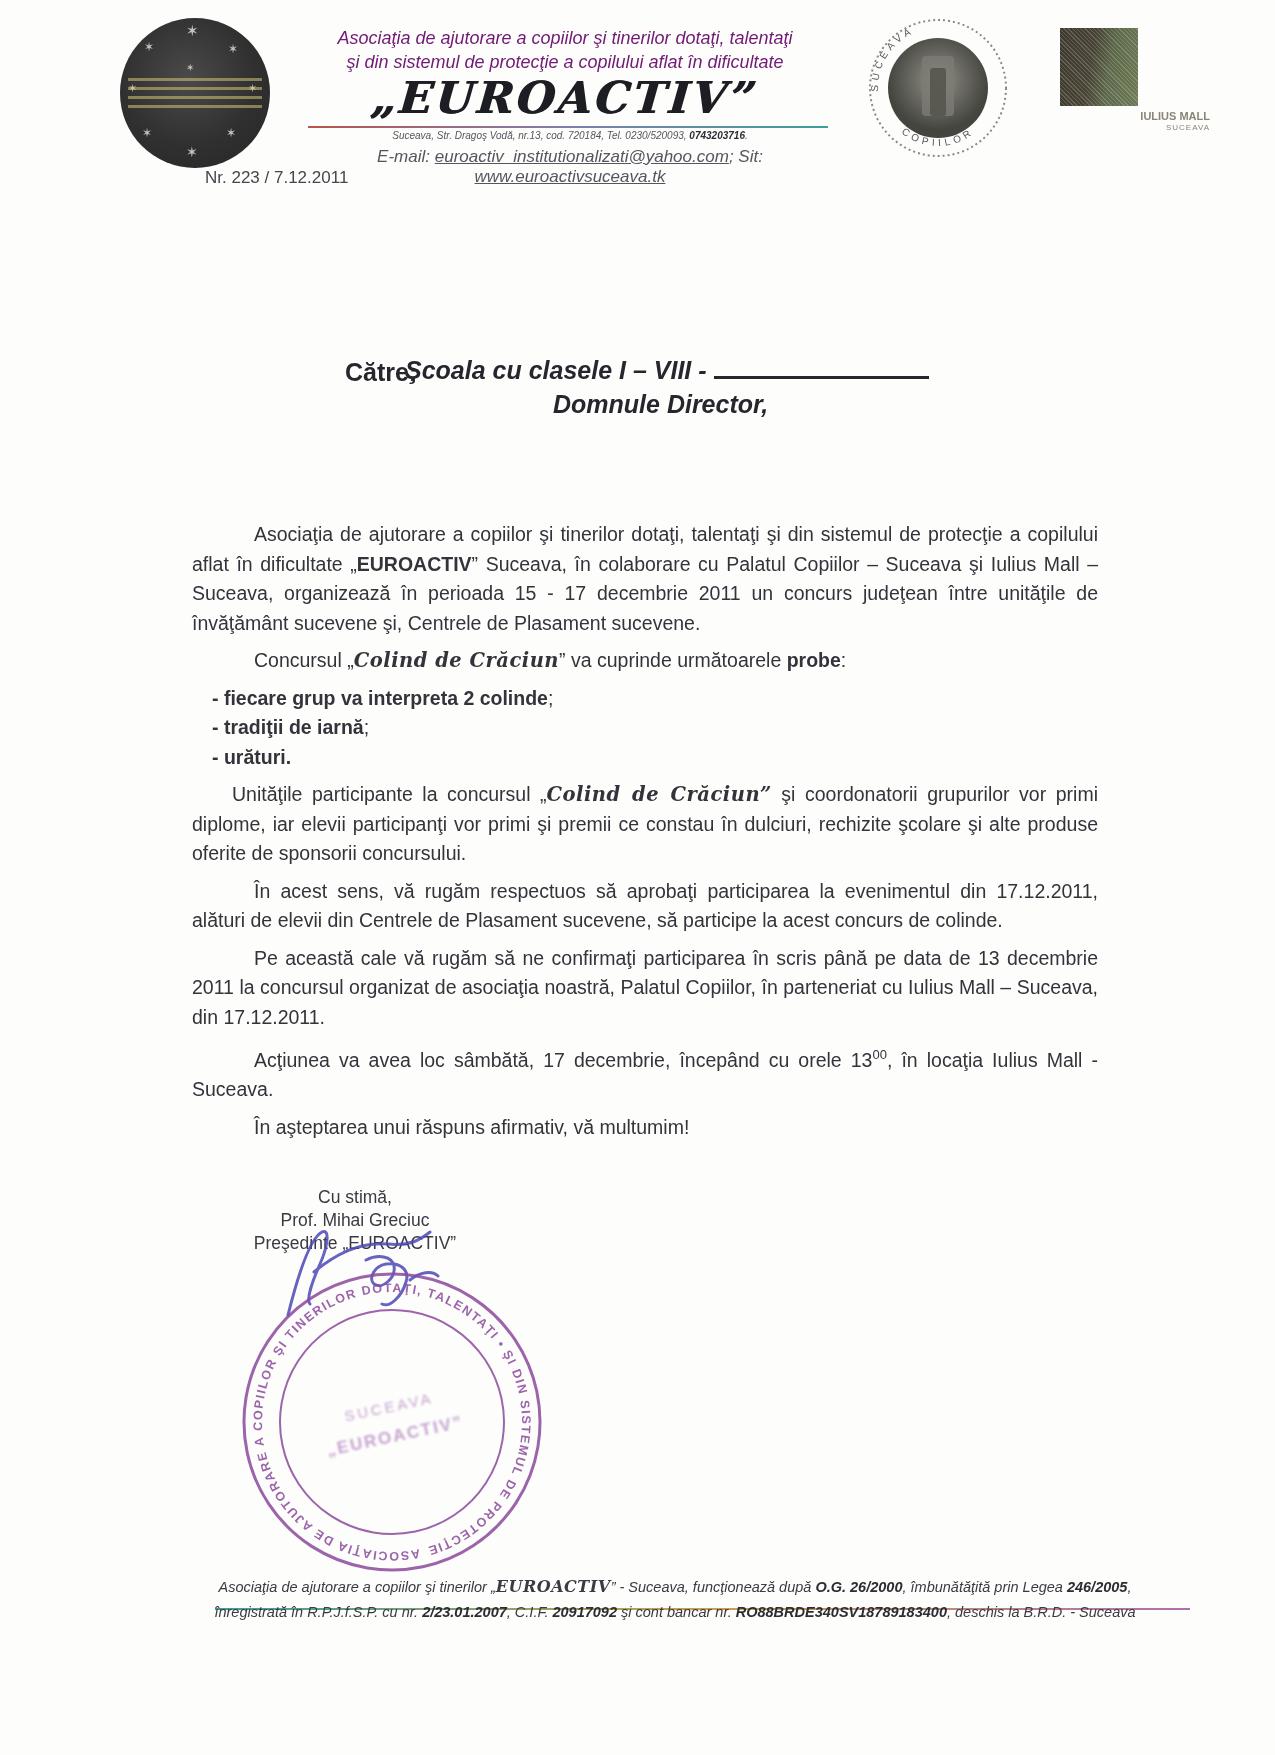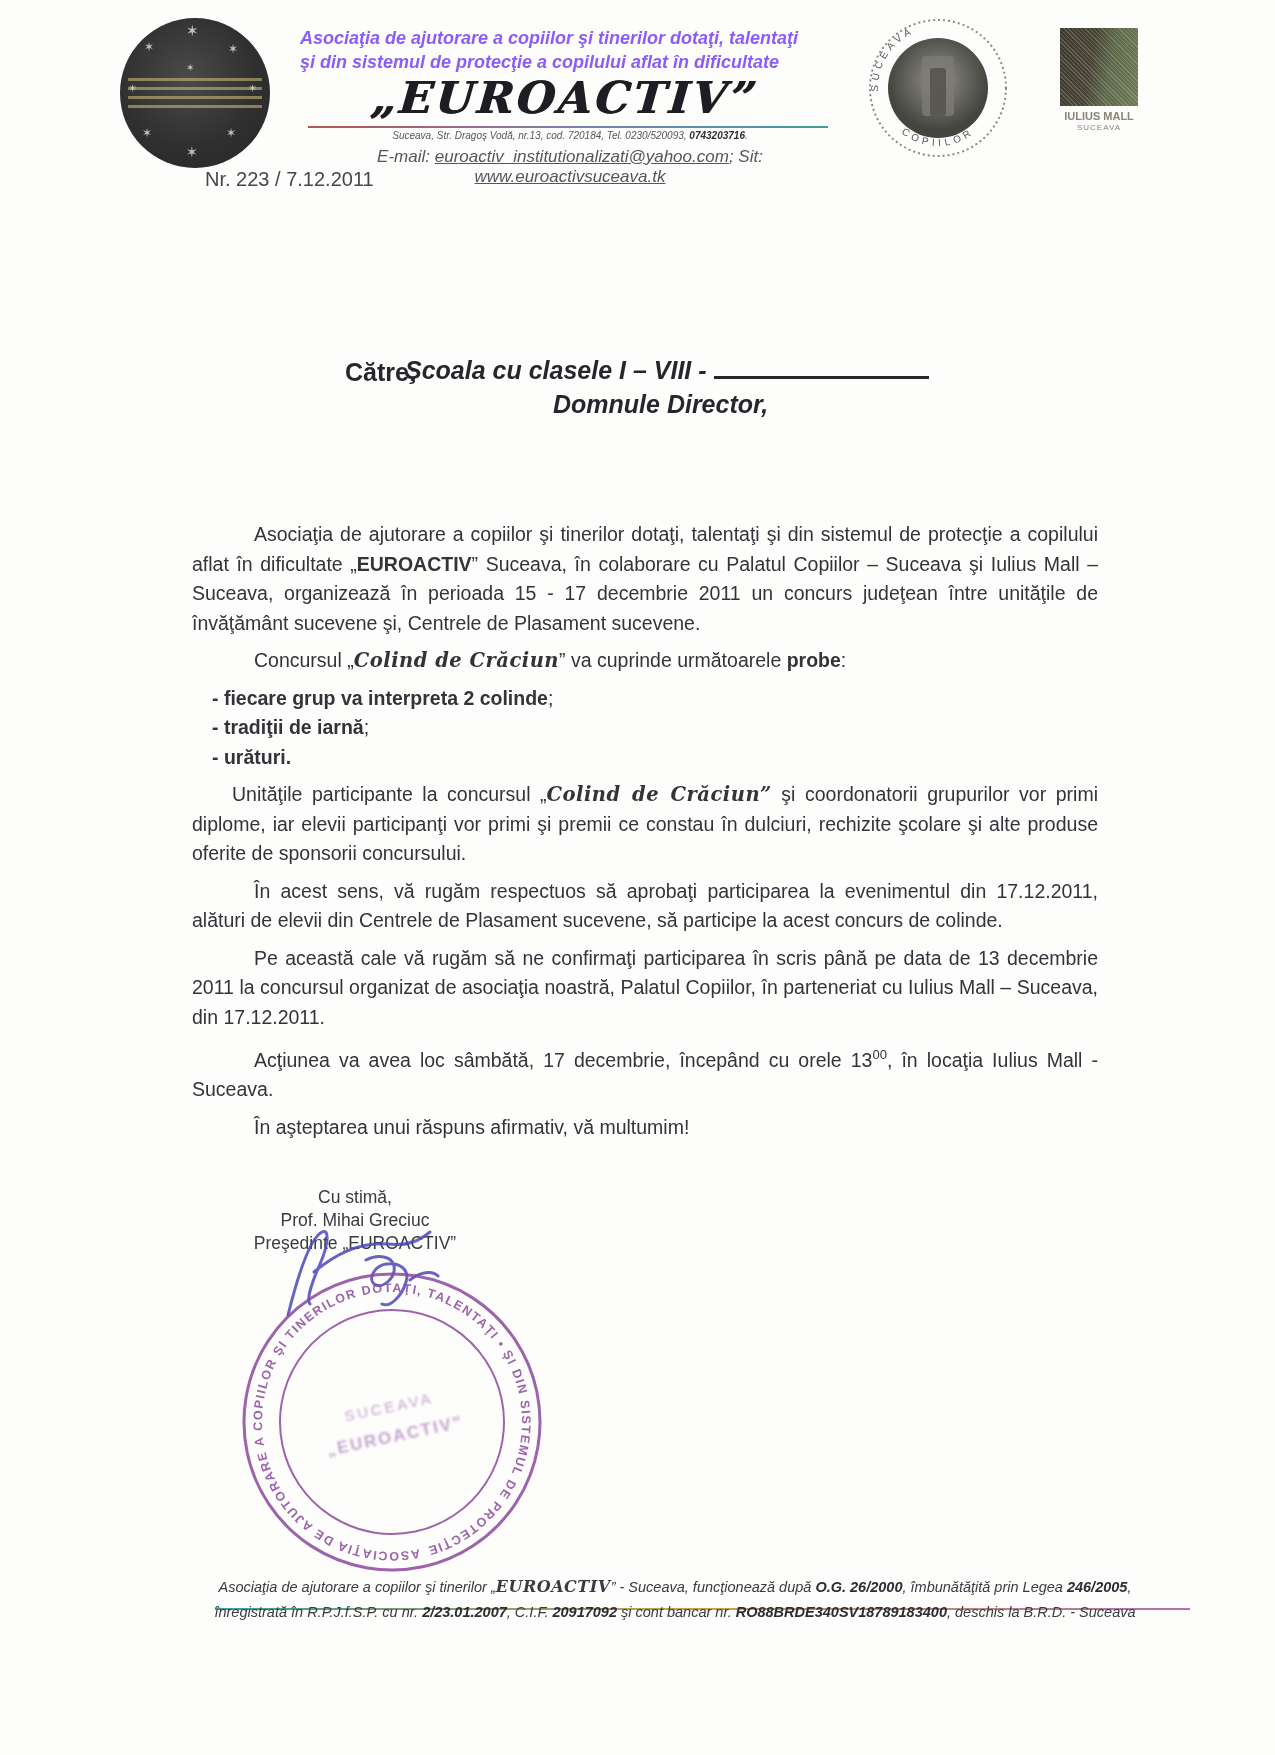--- a/index.html
+++ b/index.html
@@ -2,52 +2,52 @@
 <html><head>
 <meta charset="utf-8">
 <style>
   html,body{margin:0;padding:0;background:#e8e8e6;}
   #page{
     position:relative;width:1275px;height:1755px;margin:0 auto;
     background:#fdfdfb;overflow:hidden;
     font-family:"Liberation Sans",sans-serif;color:#2e2e36;
   }
   
-  .org-lines{position:absolute;left:300px;top:26px;width:530px;
-    font-weight:bold;font-style:italic;font-size:18px;line-height:24px;color:#8b5cf6;}
+  .org-lines{position:absolute;left:300px;top:26px;width:530px;text-align:center;
+    font-weight:normal;font-style:italic;font-size:18px;line-height:24px;color:#701a75;}
   .org-name{position:absolute;left:300px;top:72px;width:530px;text-align:center;
     font-family:"DejaVu Serif",serif;font-style:italic;font-weight:bold;
     font-size:44px;letter-spacing:3px;color:#1d1d24;transform:skewX(-5deg);
     text-shadow:1px 0 0 #1d1d24;}
   .contact-sep{position:absolute;left:308px;top:126px;width:520px;height:2px;
     background:linear-gradient(90deg,#b9544d,#7f7fae,#3f9e9a);}
   .contact1{position:absolute;left:300px;top:130px;width:540px;text-align:center;
     font-style:italic;font-size:10px;color:#55555e;}
   .contact1 b{color:#2c2c34;}
   .contact2{position:absolute;left:300px;top:147px;width:540px;text-align:center;
     font-style:italic;font-size:17px;color:#55555e;}
   .contact2 .lnk{text-decoration:underline;}
-  .refnum{position:absolute;left:205px;top:168px;font-size:20px;color:#46464e;}
+  .refnum{position:absolute;left:205px;top:168px;font-size:17px;color:#46464e;}
 
   
   .emblem{position:absolute;left:120px;top:18px;width:150px;height:150px;border-radius:50%;
     background:radial-gradient(circle at 45% 40%,#4a4a4a 0%,#303030 55%,#262626 100%);
     overflow:hidden;}
   .emblem .star{position:absolute;color:#e8e8e0;opacity:.8;}
   .emblem .band{position:absolute;left:8px;right:8px;top:60px;height:36px;
     background:repeating-linear-gradient(180deg,rgba(214,196,120,.55) 0 3px,rgba(40,40,40,0) 3px 9px);
     filter:blur(.6px);}
   
   .seal{position:absolute;left:866px;top:16px;width:144px;height:144px;}
   
   .mall{position:absolute;left:1060px;top:28px;width:78px;height:78px;
     background:linear-gradient(100deg,#3e392f 0%,#474334 40%,#5c684a 62%,#6e7b55 100%);}
   .mall:after{content:"";position:absolute;inset:0;
     background:repeating-linear-gradient(45deg,rgba(255,255,255,.18) 0 1px,transparent 1px 3px);}
-  .mall-text{position:absolute;left:1048px;top:110px;width:102px;text-align:center;
+  .mall-text{position:absolute;left:1108px;top:110px;width:102px;text-align:right;
     font-size:11px;font-weight:bold;color:#8a8578;filter:blur(.7px);line-height:12px;}
   .mall-text .t2{font-size:8px;font-weight:normal;letter-spacing:1px;}
 
   
   .to-label{position:absolute;left:345px;top:322px;font-size:25px;font-weight:bold;color:#26262e;margin-top:36px;}
   .to-line1{position:absolute;left:405px;top:356px;font-size:25px;font-weight:bold;
     font-style:italic;color:#26262e;}
   .to-line1 .blank{display:inline-block;width:215px;border-bottom:3px solid #26262e;height:20px;}
   .to-line2{position:absolute;left:553px;top:390px;font-size:25px;font-weight:bold;
     font-style:italic;color:#26262e;}

